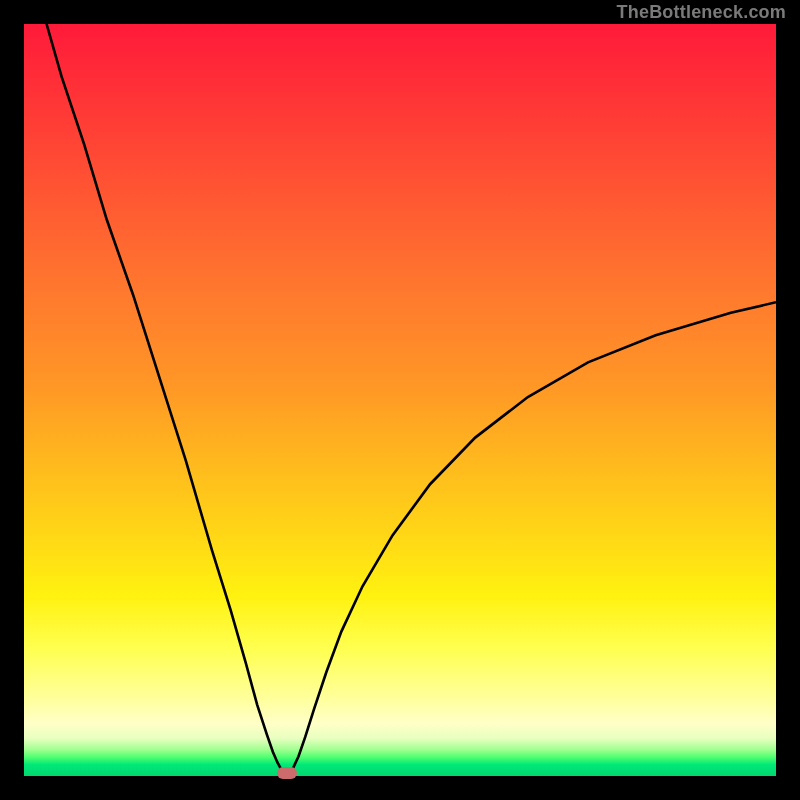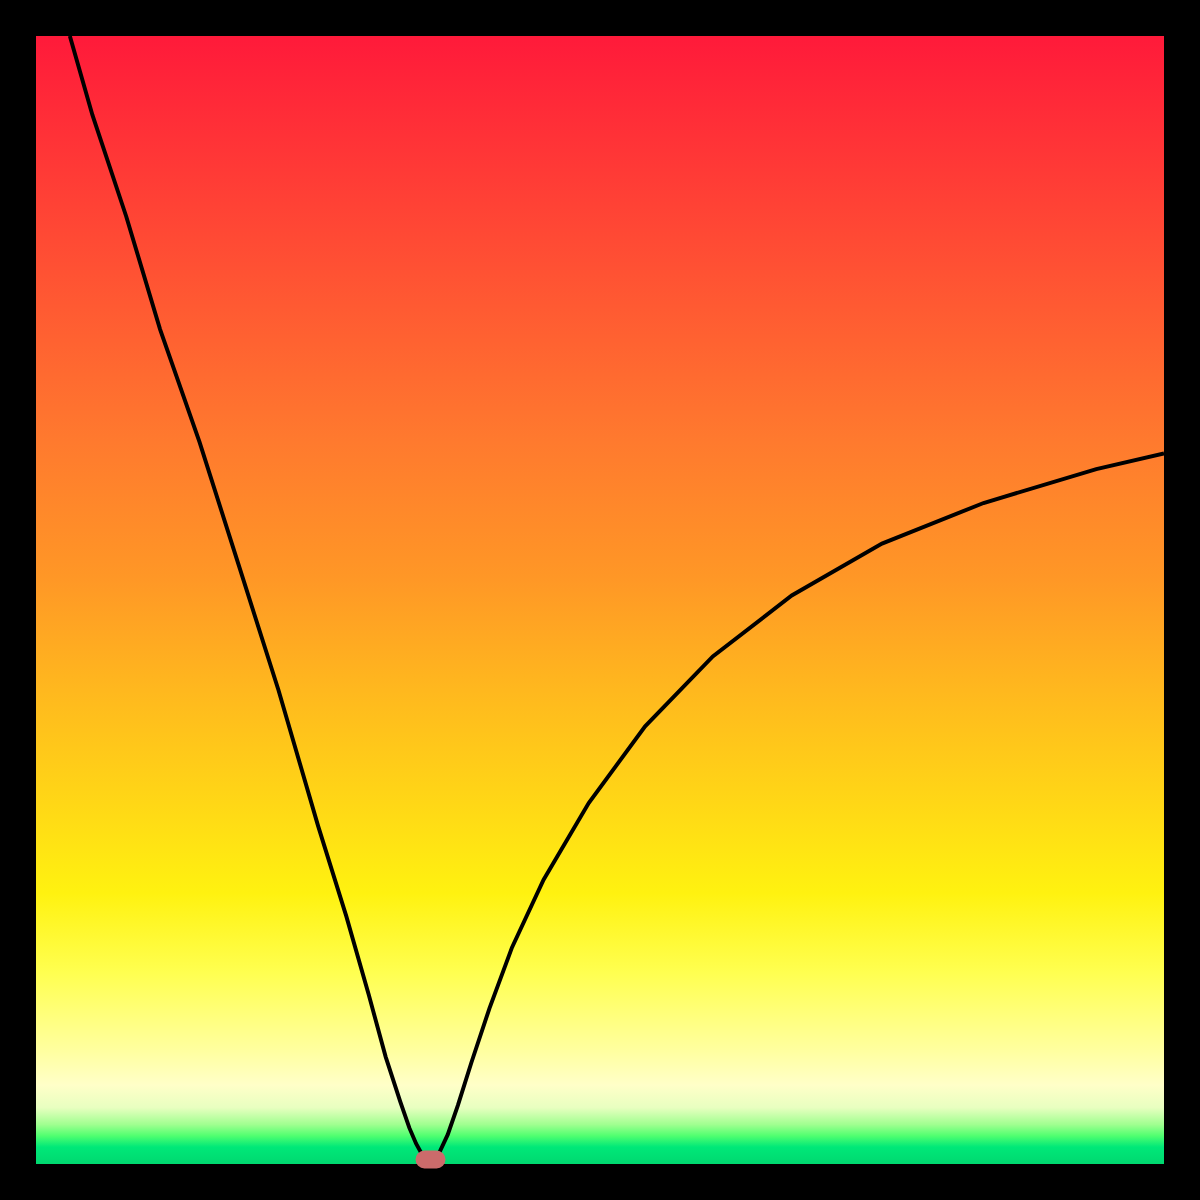--- a/index.html
+++ b/index.html
@@ -76,14 +76,15 @@
 <div class="frame">
 
   <div class="plot-bg"></div>
 
   <svg class="curve-svg" viewBox="0 0 100 100" preserveAspectRatio="none">
     <path fill="none" stroke="#000" stroke-width="0.35" d="M3.00 0.00 L5.00 7.00 L8.00 16.00 L11.00 26.00 L14.50 36.00 L18.00 47.00 L21.50 58.00 L25.00 70.00 L27.50 78.00 L29.50 85.00 L31.00 90.50 L32.30 94.50 L33.10 96.80 L33.70 98.20 L34.20 99.10 L34.60 99.60 L35.00 99.80 L35.30 99.60 L35.80 98.90 L36.50 97.40 L37.40 94.80 L38.60 91.00 L40.20 86.20 L42.20 80.80 L45.00 74.80 L49.00 68.00 L54.00 61.20 L60.00 55.00 L67.00 49.60 L75.00 45.00 L84.00 41.40 L94.00 38.40 L100.00 37.00"></path>
   </svg>
 
   <div class="marker" style="left: 277.2px; top: 766.992px; background: rgb(204, 107, 107);"></div>
 
+  <div class="watermark">TheBottleneck.com</div>
 
 </div>
 
 </body></html>

